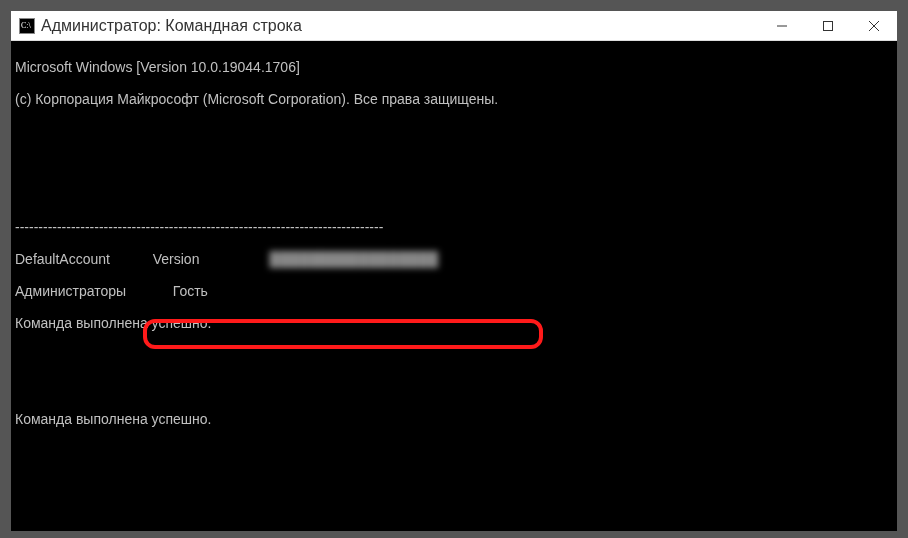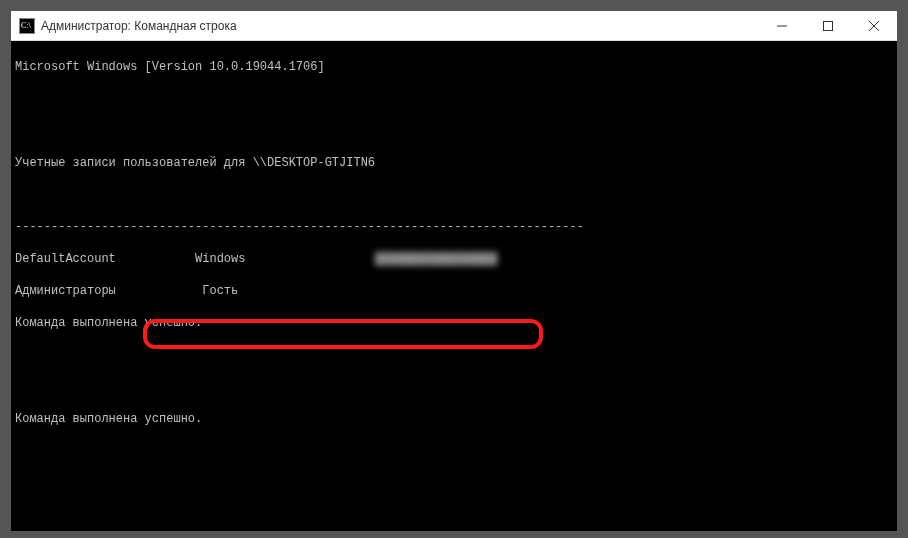--- a/index.html
+++ b/index.html
@@ -34,21 +34,21 @@
     height: 16px;
     margin-left: 8px;
     margin-right: 6px;
     display: flex;
     align-items: center;
     justify-content: center;
   }
   .titlebar-icon svg { width: 16px; height: 16px; }
   .titlebar-title {
     flex: 1;
-    font-size: 12px;
+    font-size: 16px;
     color: #333;
   }
   .win-controls {
     display: flex;
     height: 100%;
   }
   .win-btn {
     width: 46px;
     height: 100%;
     display: flex;
@@ -56,22 +56,22 @@
     justify-content: center;
     color: #333;
     font-size: 10px;
     font-family: "Segoe UI", sans-serif;
   }
   .win-btn svg { width: 10px; height: 10px; stroke: #333; stroke-width: 1; fill: none; }
   .terminal {
     flex: 1;
     background: #000;
     color: #c0c0c0;
-    font-family: Liberation Mono, monospace;
-    font-size: 12px;
+    font-family: Liberation Sans, sans-serif;
+    font-size: 14px;
     line-height: 16px;
     padding: 2px 0 16px 4px;
     white-space: pre;
     position: relative;
     overflow: hidden;
   }
   .line { height: 16px; }
   .redact {
     display: inline-block;
     vertical-align: middle;
@@ -120,26 +120,26 @@
         <svg viewBox="0 0 10 10">
             <line x1="0" y1="0" x2="10" y2="10"></line>
             <line x1="10" y1="0" x2="0" y2="10"></line>
           </svg>
       </div>
     </div>
   </div>
 
   <div class="terminal">
 <div class="line">Microsoft Windows [Version 10.0.19044.1706]</div>
+<div class="line">(c) Корпорация Майкрософт (Microsoft Corporation). Все права защищены.</div>
 <div class="line"></div>
 <div class="line"></div>
-<div class="line">Учетные записи пользователей для \\DESKTOP-GTJITN6</div>
 <div class="line"></div>
 <div class="line">-------------------------------------------------------------------------------</div>
-<div class="line"><span>DefaultAccount</span><span>           </span><span>Windows</span><span>                  </span><span class="blur">█████████████████</span></div>
+<div class="line"><span>DefaultAccount</span><span>           </span><span>Version</span><span>                  </span><span class="blur">█████████████████</span></div>
 <div class="line"><span>Администраторы</span><span>            </span><span>Гость</span></div>
 <div class="line">Команда выполнена успешно.</div>
 <div class="line"></div>
 <div class="line"></div>
 <div class="line">Команда выполнена успешно.</div>
 
 
 
 
     <div class="highlight-box" style="left:132px; top:278px; width:400px; height:30px;"></div>

